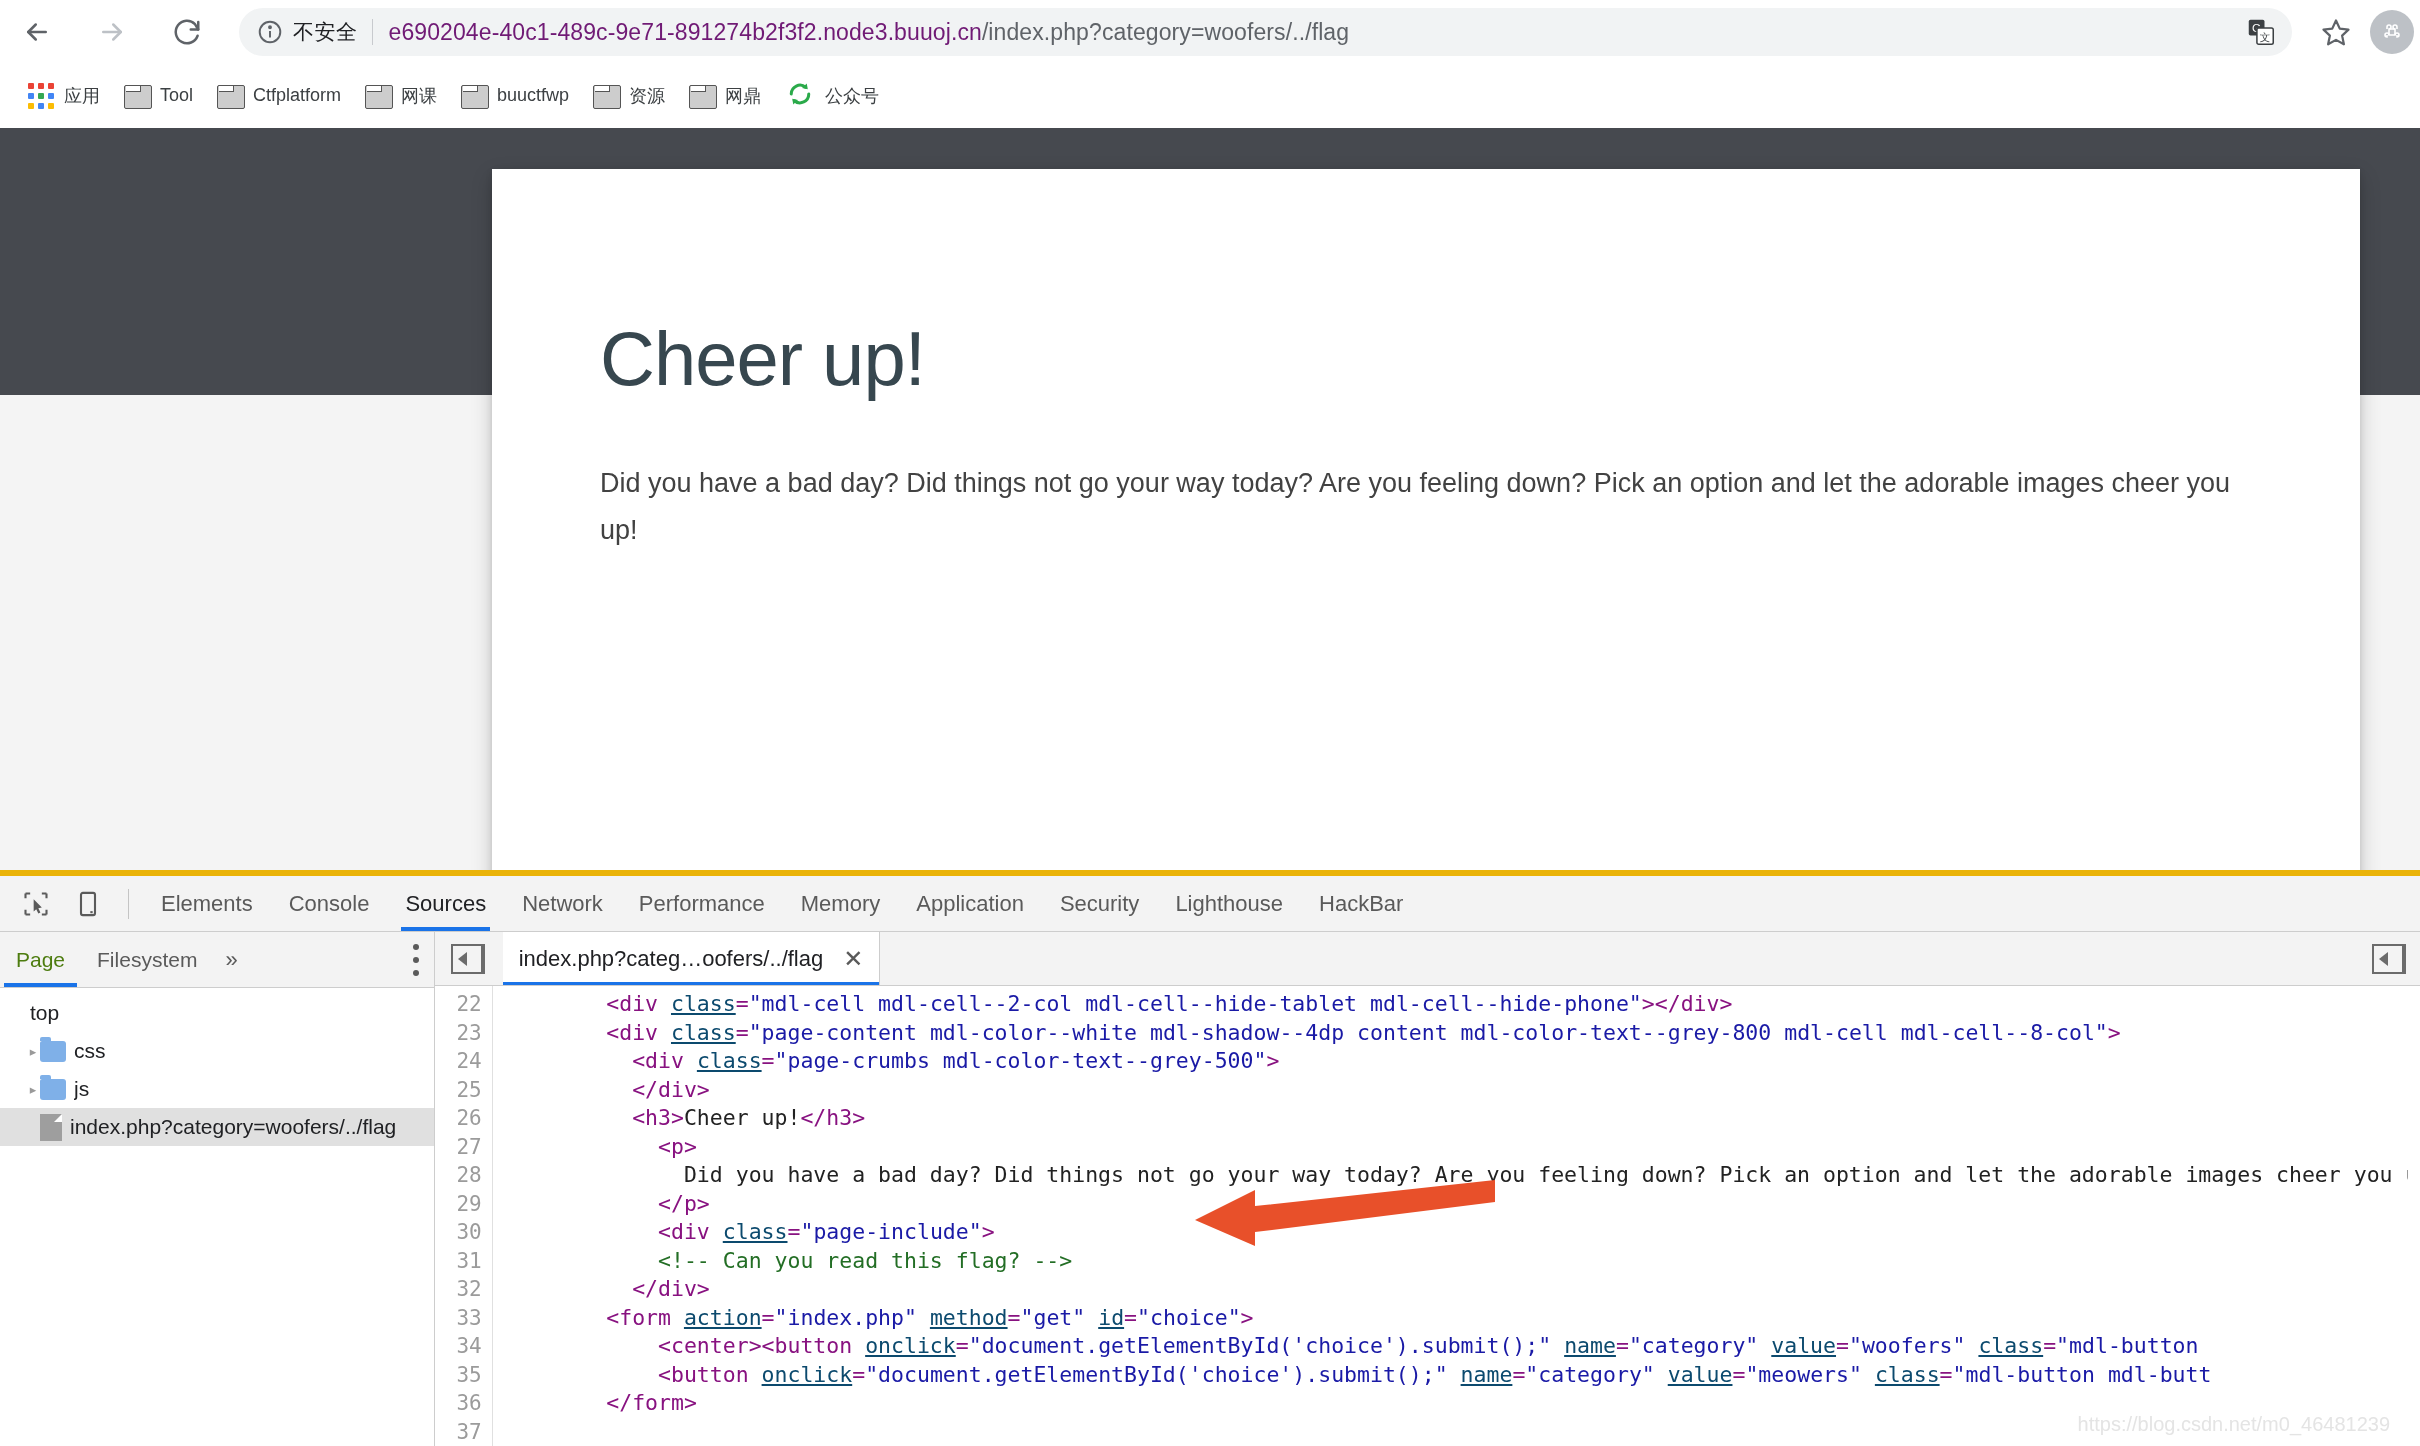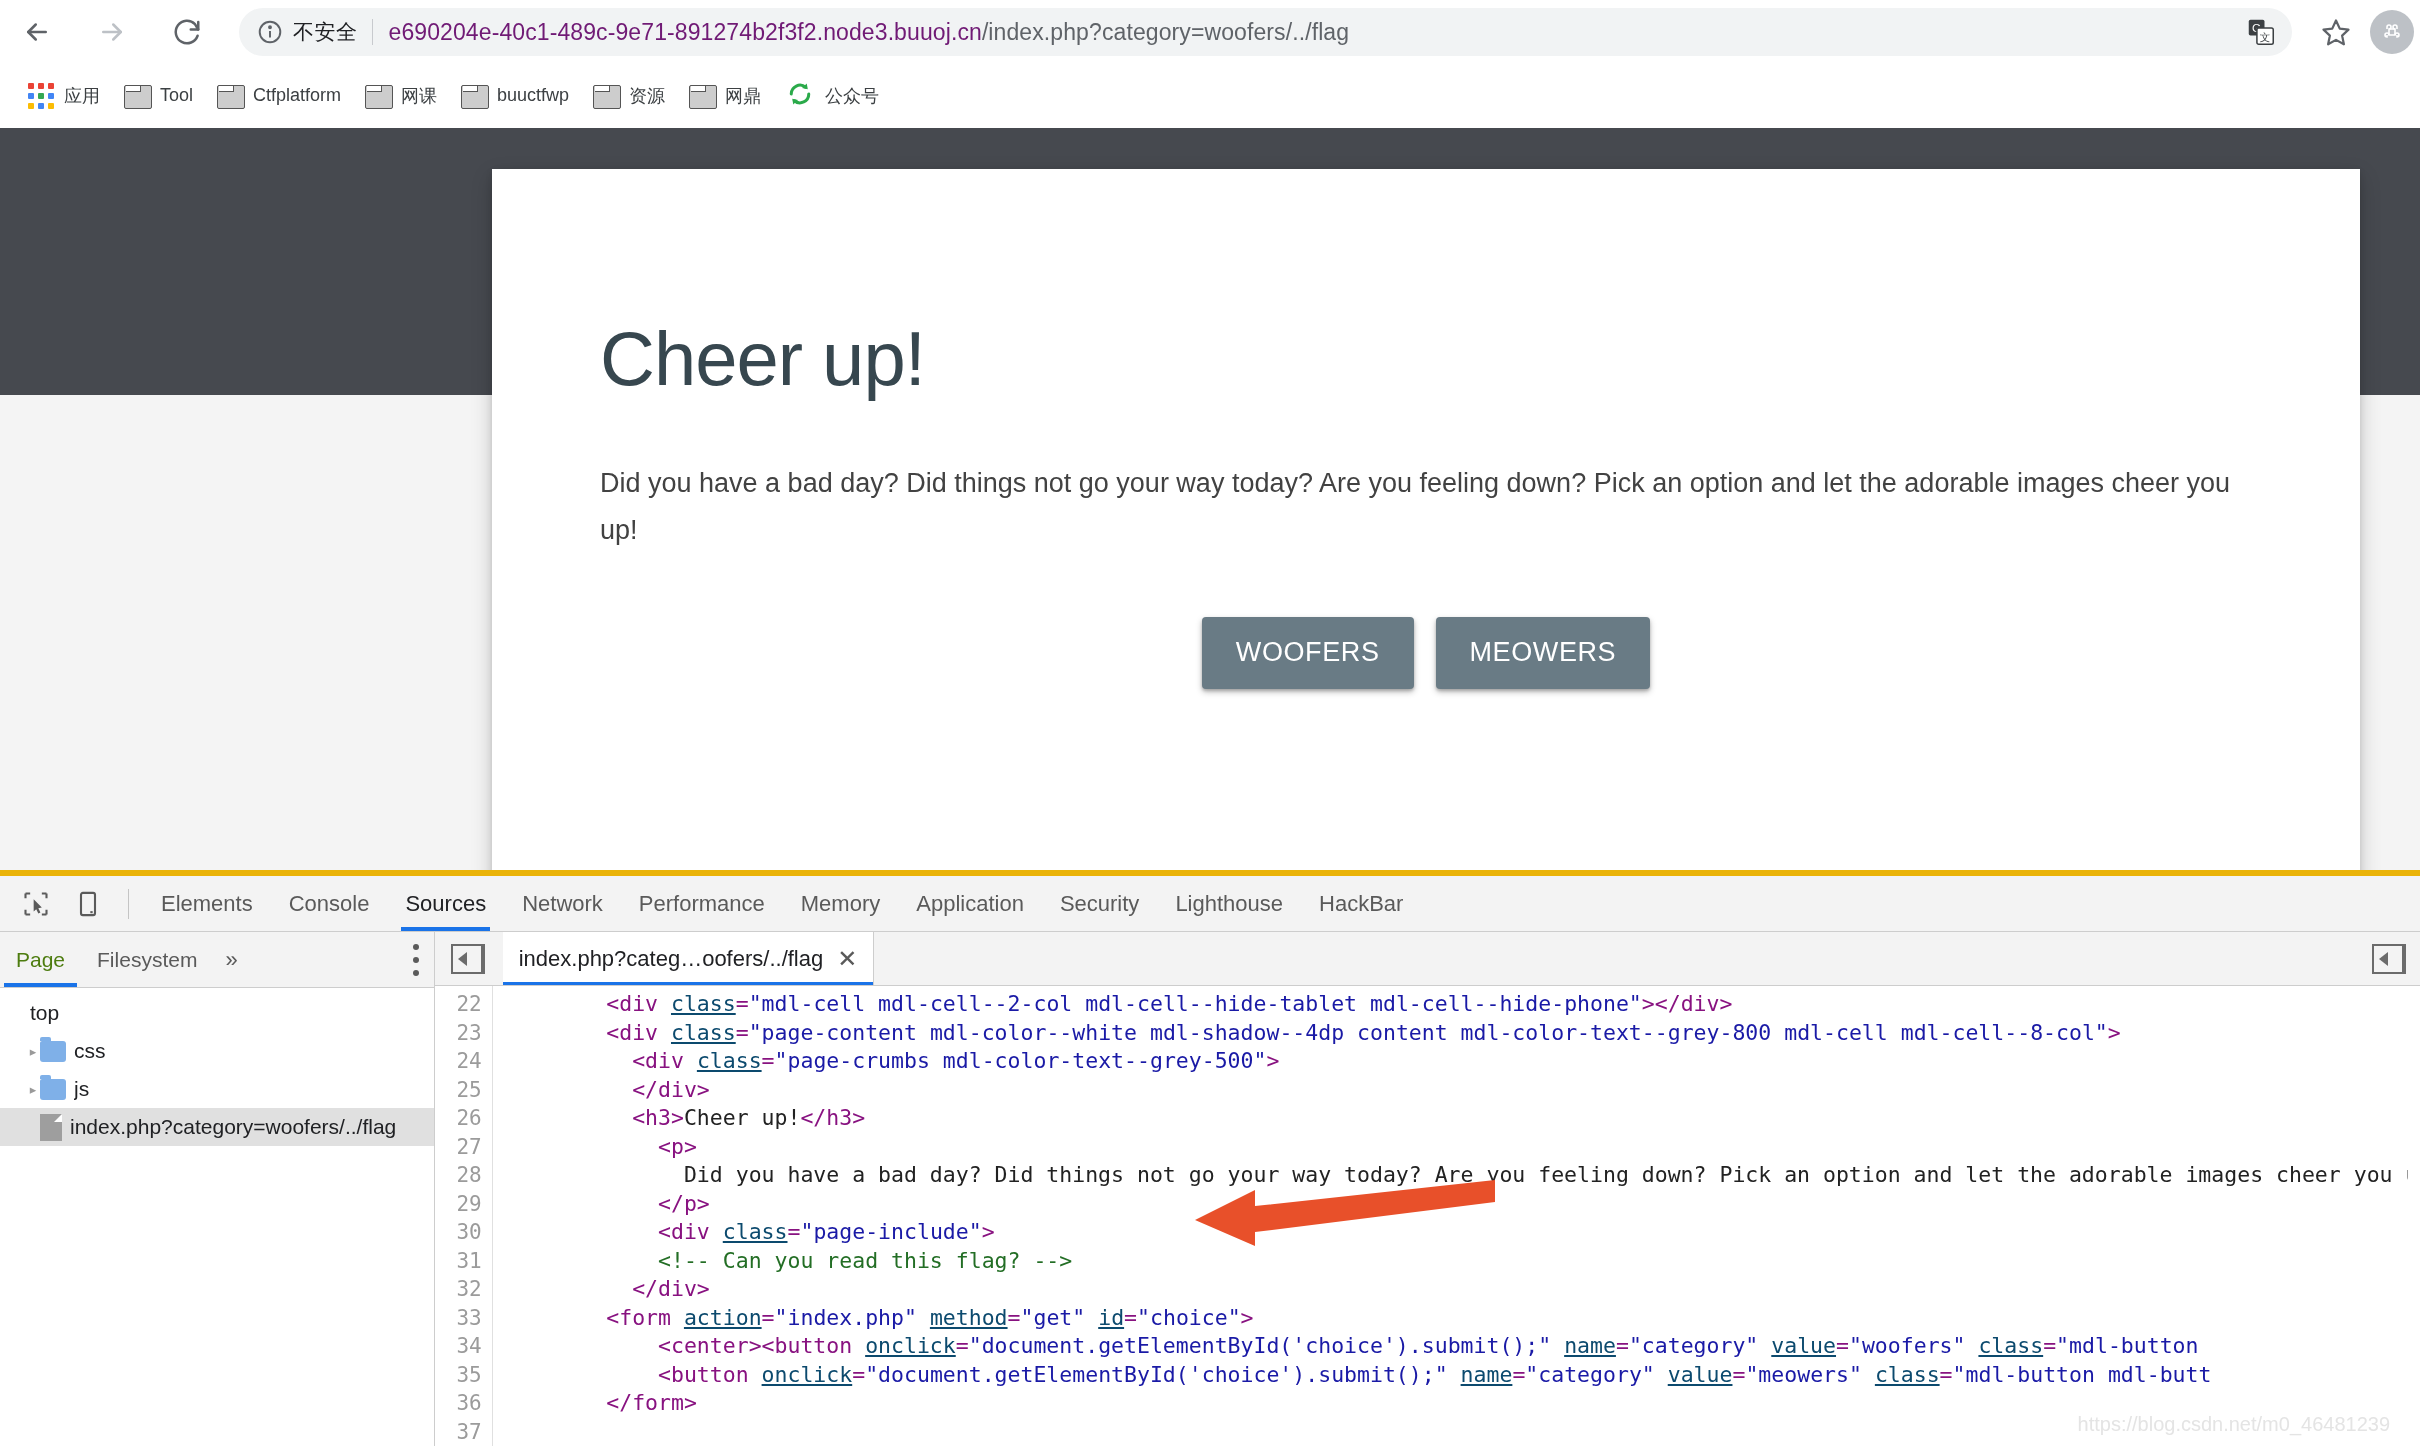--- a/index.html
+++ b/index.html
@@ -202,21 +202,21 @@
     height: 54px; background: #f3f3f3; border-bottom: 1px solid #cdcdcd;
     display: flex; align-items: center;
   }
   .panel-toggle {
     width: 34px; height: 30px; margin: 0 18px 0 16px;
     border: 2px solid #6b6b6b; display:flex; align-items:center; flex:0 0 auto;
   }
   .panel-toggle .tri { margin-left: 5px; width:0;height:0;border-style:solid;border-width:7px 9px 7px 0;border-color:transparent #6b6b6b transparent transparent;}
   .panel-toggle .bar { width: 2px; height: 26px; background:#6b6b6b; margin-left: auto;}
   .editor-tab {
-    height: 53px; display: flex; align-items: center; gap: 14px;
+    height: 53px; display: flex; align-items: center; gap: 20px;
     padding: 0 16px; background: #ffffff;
     font-size: 22px; color: #202124;
     border-right: 1px solid #cdcdcd;
     position: relative;
   }
   .editor-tab:after{content:"";position:absolute;left:0;right:0;bottom:0;height:3px;background:#1a73e8;}
   .tab-close { color:#5a5a5a; font-size: 24px; line-height: 1; }
   .strip-right { margin-left:auto; margin-right: 14px; }
   .panel-toggle-r { width: 34px; height: 30px; border: 2px solid #6b6b6b; display:flex; align-items:center;}
   .panel-toggle-r .tri { margin-left: 5px; width:0;height:0;border-style:solid;border-width:7px 9px 7px 0;border-color:transparent #6b6b6b transparent transparent;}
@@ -367,24 +367,20 @@
     </div>
   </div>
 
   <div class="page-viewport">
     <div class="page-header-band"></div>
     <div class="page-card">
       <div class="page-crumbs"></div>
       <h3 class="page-h3">Cheer up!</h3>
       <p class="page-p">Did you have a bad day? Did things not go your way today? Are you feeling down? Pick an option and let the adorable images cheer you up!</p>
       <div class="page-include"></div>
-      <div class="btn-row">
-        <button class="mdl-btn">WOOFERS</button>
-        <button class="mdl-btn">MEOWERS</button>
-      </div>
     </div>
   </div>
 
   <div class="devtools">
 
     <div class="dt-tabbar">
       <span class="dt-toolicon">
         <svg width="28" height="28" viewBox="0 0 24 24" fill="none" stroke="currentColor" stroke-width="1.8">
             <path d="M3 3h4M3 3v4M21 3h-4M21 3v4M3 21h4M3 21v-4M21 21h-4M21 21v-4"></path>
             <path d="M10 8l7 7-3 .6 1.8 3.6-1.8.9-1.8-3.6L10 18.5z" fill="currentColor" stroke="none"></path>

